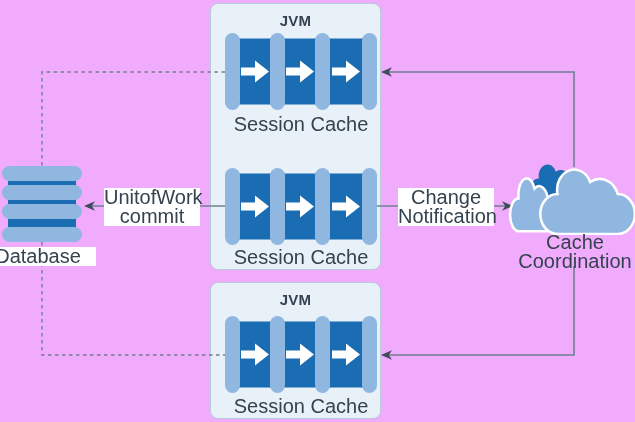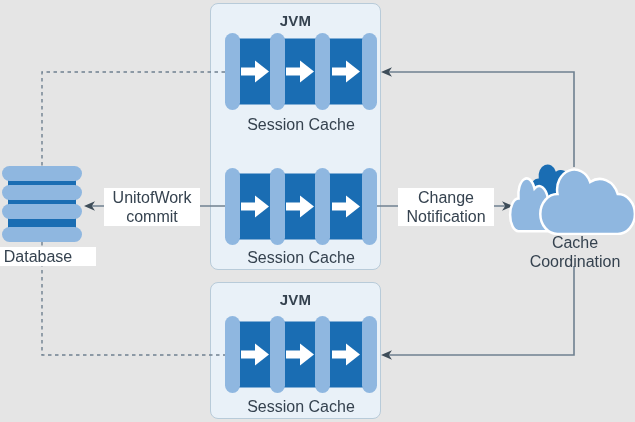--- a/index.html
+++ b/index.html
@@ -1,36 +1,36 @@
 <!DOCTYPE html>
 <html style="--dark-blue: #1a6db3; --light-blue: #8fb7e0; --box-fill: #e9f1f8; --box-border: #b8cbd9; --line: #6f8090; --arrow: #3e4d59; --text: #35424f; --label-bg: #ffffff;"><head>
 <meta charset="utf-8">
 <style>
   html,body{margin:0;padding:0;background:#fff;}
   .stage{
-    position:relative;width:635px;height:422px;background:#e5e5e5;
+    position:relative;width:635px;height:422px;background:#f0abfc;
     font-family:"Liberation Sans",sans-serif;color:var(--text,#35424f);
     overflow:hidden;
   }
   .jvm-box{
     position:absolute;left:210px;width:171px;
     background:var(--box-fill,#e9f1f8);
     border:1.5px solid var(--box-border,#b8cbd9);
     border-radius:8px;box-sizing:border-box;
   }
   .jvm-box.top{top:3px;height:267px;}
   .jvm-box.bottom{top:282px;height:137px;}
   .jvm-title{
     text-align:center;padding-top:8px;font-weight:bold;font-size:15px;
     letter-spacing:.3px;
   }
   .connectors{position:absolute;left:0;top:0;z-index:2;}
   .icon-slot{position:absolute;z-index:3;}
   .lbl{
-    position:absolute;z-index:4;text-align:center;font-size:16px;
+    position:absolute;z-index:4;text-align:center;font-size:20px;
     line-height:19px;white-space:pre-line;
   }
   .lbl.bg{background:var(--label-bg,#fff);}
   .stroke-line{stroke:var(--line,#6f8090);stroke-width:1.6;fill:none;}
   .stroke-dash{stroke:var(--line,#6f8090);stroke-width:1.4;fill:none;stroke-dasharray:3.5 3.5;}
   .ah{fill:var(--arrow,#3e4d59);stroke:none;}
   .fill-dark{fill:var(--dark-blue,#1a6db3);}
   .fill-light{fill:var(--light-blue,#8fb7e0);}
   .cloud-light{fill:var(--light-blue,#8fb7e0);stroke:#ffffff;stroke-width:2.5;}
   .arrow-white{fill:#ffffff;}

